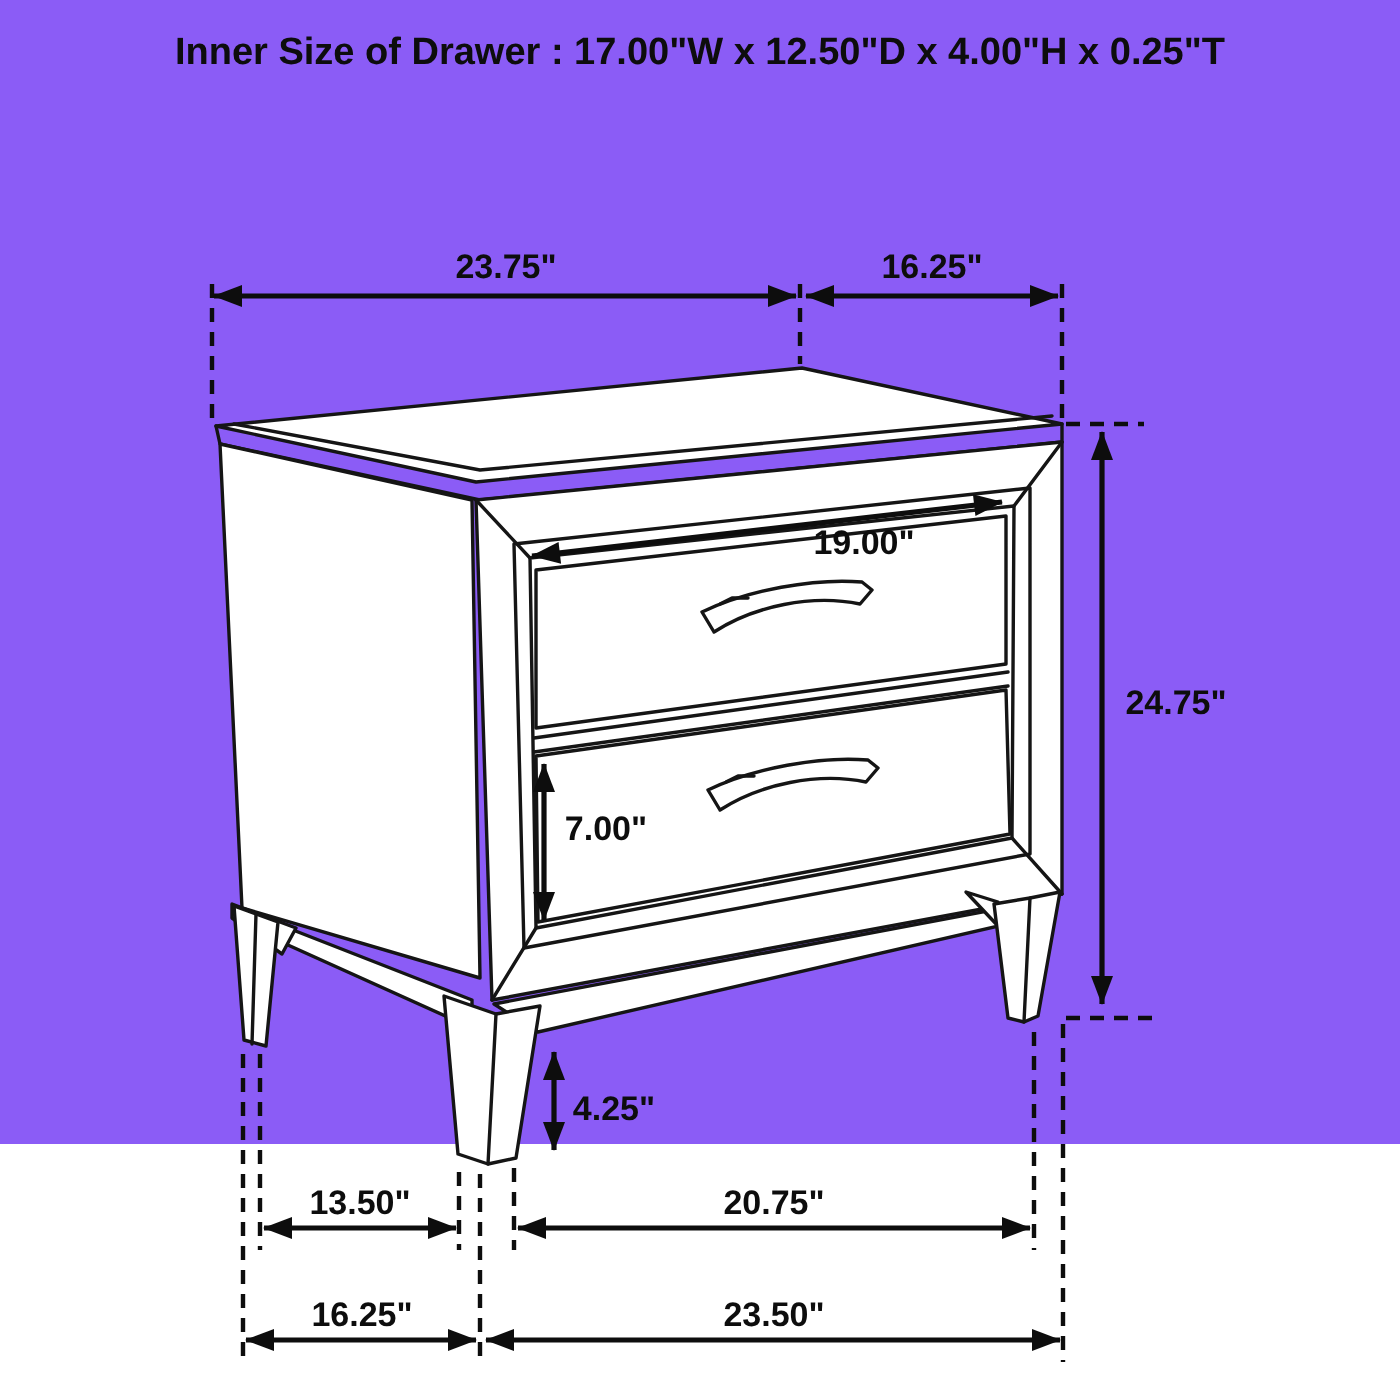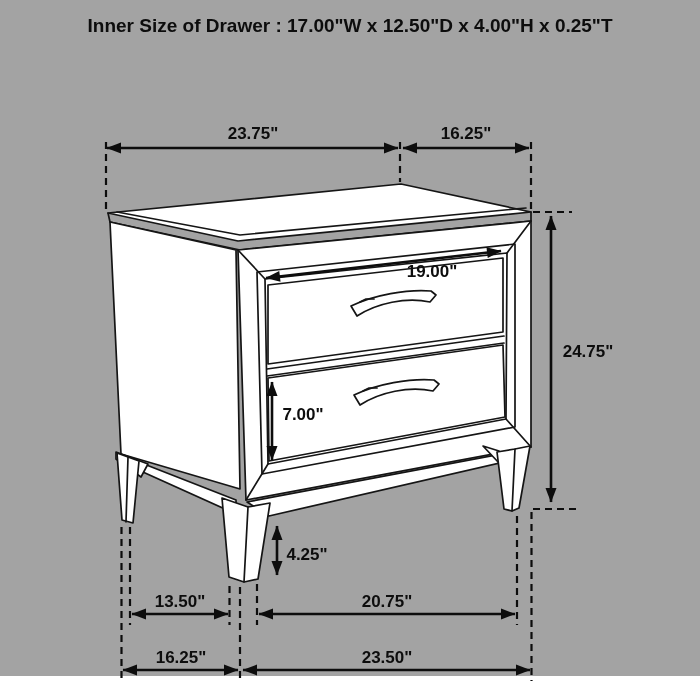--- a/index.html
+++ b/index.html
@@ -7,22 +7,22 @@
     padding: 0;
     background: #ffffff;
     width: 700px;
     height: 700px;
     overflow: hidden;
     font-family: "Liberation Sans", "DejaVu Sans", sans-serif;
   }
   .canvas {
     position: relative;
     width: 700px;
-    height: 676px;
-    background: #a3a3a3;
+    height: 572px;
+    background: #8b5cf6;
     text-align: center;
   }
   svg { display: block; }
   .outline {
     fill: none;
     stroke: #151515;
     stroke-width: 1.7;
     stroke-linejoin: round;
     stroke-linecap: round;
   }

